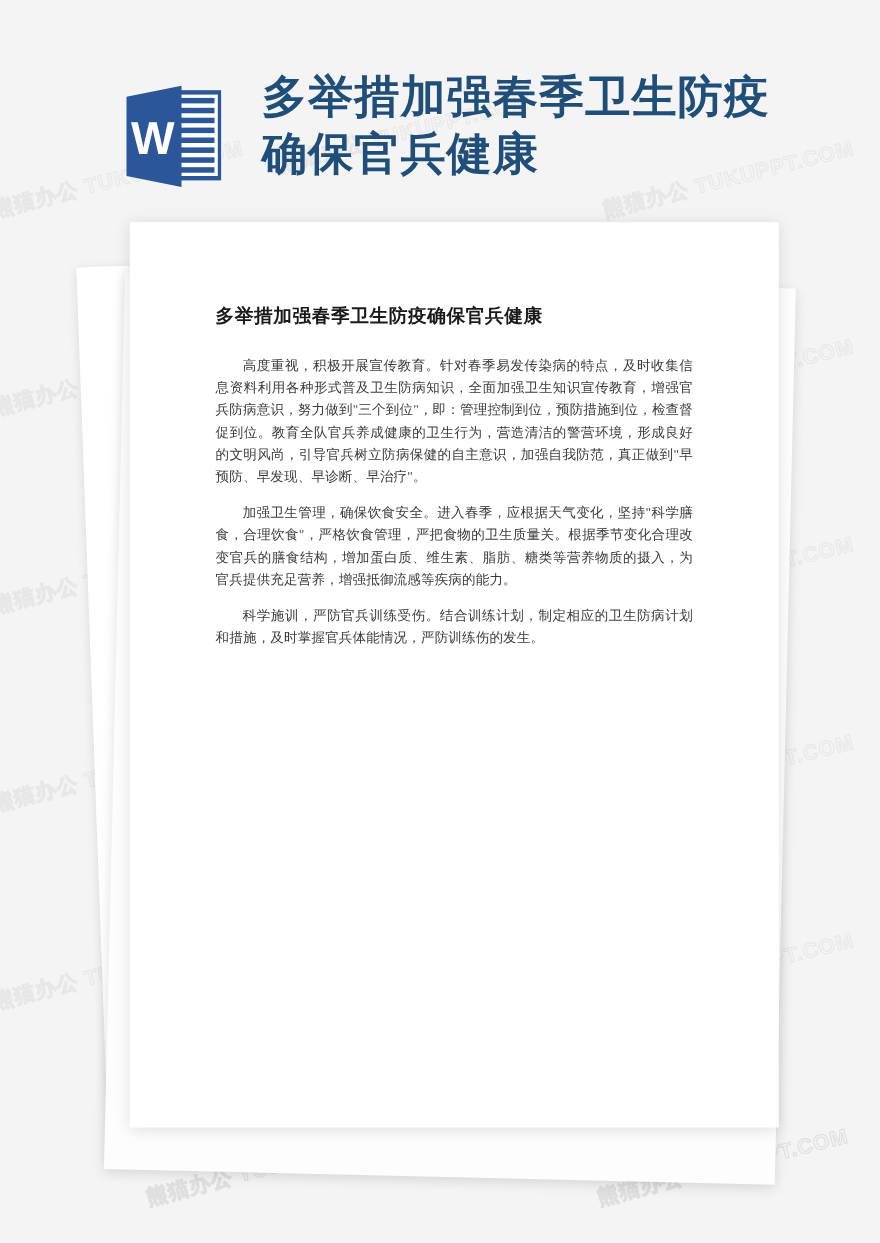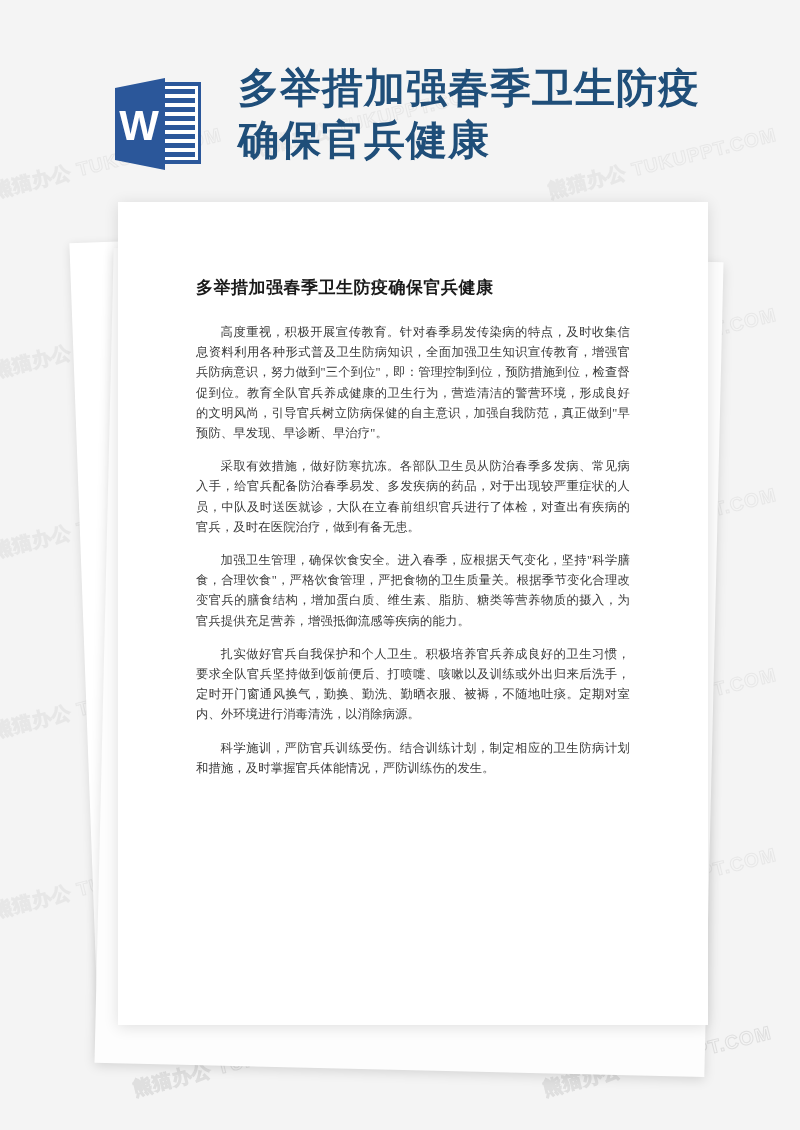--- a/index.html
+++ b/index.html
@@ -178,19 +178,17 @@
 
 <div class="stack sheet-rear-left"></div>
 <div class="stack sheet-rear-bottom"></div>
 
 <div class="stack sheet-main">
   <div class="doc-body">
 
     <div class="doc-title">多举措加强春季卫生防疫确保官兵健康</div>
 
     <p class="doc-para">高度重视，积极开展宣传教育。针对春季易发传染病的特点，及时收集信息资料利用各种形式普及卫生防病知识，全面加强卫生知识宣传教育，增强官兵防病意识，努力做到"三个到位"，即：管理控制到位，预防措施到位，检查督促到位。教育全队官兵养成健康的卫生行为，营造清洁的警营环境，形成良好的文明风尚，引导官兵树立防病保健的自主意识，加强自我防范，真正做到"早预防、早发现、早诊断、早治疗"。</p>
-    <p class="doc-para">采取有效措施，做好防寒抗冻。各部队卫生员从防治春季多发病、常见病入手，给官兵配备防治春季易发、多发疾病的药品，对于出现较严重症状的人员，中队及时送医就诊，大队在立春前组织官兵进行了体检，对查出有疾病的官兵，及时在医院治疗，做到有备无患。</p>
     <p class="doc-para">加强卫生管理，确保饮食安全。进入春季，应根据天气变化，坚持"科学膳食，合理饮食"，严格饮食管理，严把食物的卫生质量关。根据季节变化合理改变官兵的膳食结构，增加蛋白质、维生素、脂肪、糖类等营养物质的摄入，为官兵提供充足营养，增强抵御流感等疾病的能力。</p>
-    <p class="doc-para">扎实做好官兵自我保护和个人卫生。积极培养官兵养成良好的卫生习惯，要求全队官兵坚持做到饭前便后、打喷嚏、咳嗽以及训练或外出归来后洗手，定时开门窗通风换气，勤换、勤洗、勤晒衣服、被褥，不随地吐痰。定期对室内、外环境进行消毒清洗，以消除病源。</p>
     <p class="doc-para">科学施训，严防官兵训练受伤。结合训练计划，制定相应的卫生防病计划和措施，及时掌握官兵体能情况，严防训练伤的发生。</p>
 
   </div>
 </div>
 
 </body></html>

